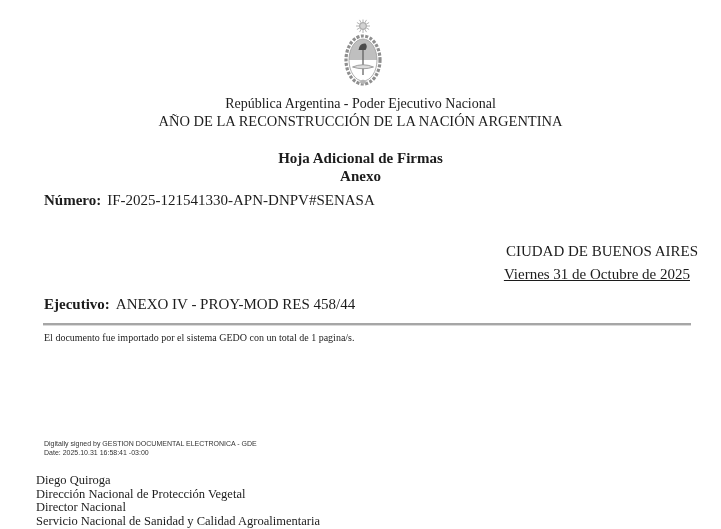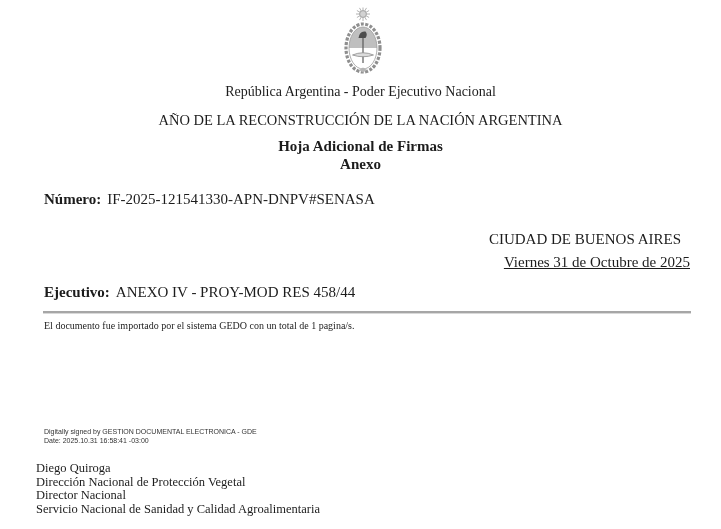--- a/index.html
+++ b/index.html
@@ -9,39 +9,39 @@
   }
   .page {
     position: relative;
     width: 721px;
     height: 529px;
     background: #ffffff;
     font-family: "Liberation Serif", "DejaVu Serif", serif;
     color: #1c1c1c;
     overflow: hidden;
   }
-  .abs { position: absolute; }
+  .abs { position: absolute; margin-top: 12px; }
   .centered {
     left: 0;
     width: 721px;
     text-align: center;
   }
   .emblem {
     left: 335px;
     top: 7px;
     width: 56px;
     height: 68px;
   }
   .header-line1 { top: 84px;  font-size: 14px; }
-  .header-line2 { top: 112px; font-size: 14.5px; }
+  .header-line2 { top: 101px; font-size: 14.5px; }
   .doc-title    { top: 138px; font-size: 15px; font-weight: bold; }
   .doc-subtitle { top: 156px; font-size: 15px; font-weight: bold; }
-  .numero-row   { left: 44px; top: 191px; font-size: 15px; }
+  .numero-row   { left: 44px; top: 180px; font-size: 15px; }
   .label-bold   { font-weight: bold; margin-right: 6px; }
-  .city-line    { right: 40px; top: 231px; font-size: 15px; text-align: right; }
+  .city-line    { right: 23px; top: 231px; font-size: 15px; text-align: right; }
   .date-line    { right: 31px; top: 254px; font-size: 15px; text-align: left; text-decoration: underline; }
   .ref-row      { left: 44px; top: 284px; font-size: 15px; }
   .rule {
     left: 43px;
     top: 311px;
     width: 648px;
     height: 2px;
     background: #a6a6a6;
     border-bottom: 1px solid #d9d9d9;
   }

